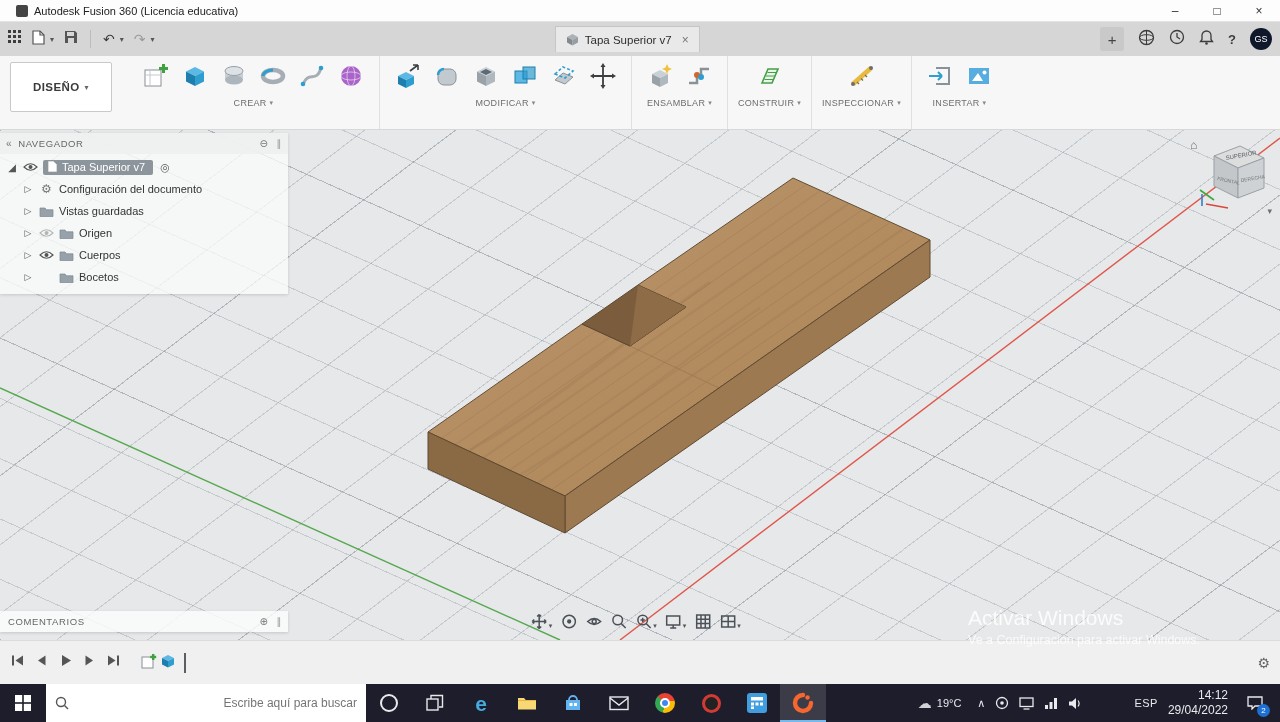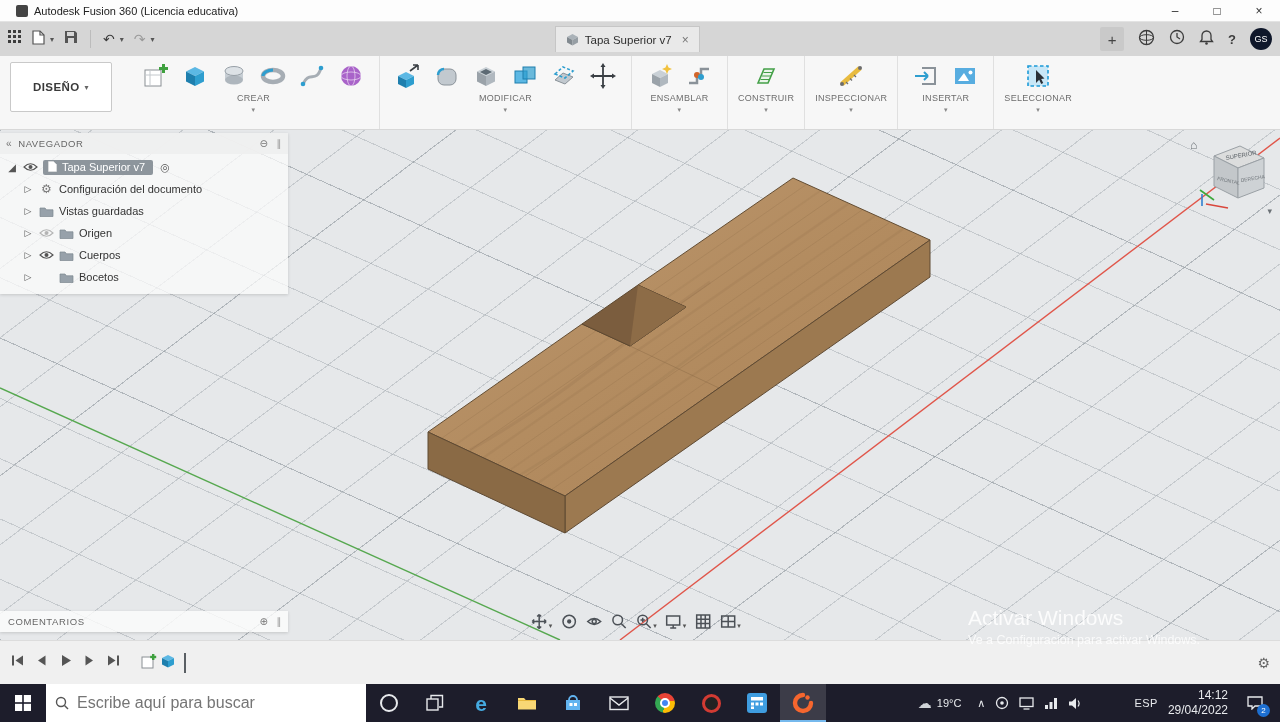--- a/index.html
+++ b/index.html
@@ -32,21 +32,21 @@
   .ribbon-main{margin-left:128px;height:100%;display:flex;flex-direction:column;}
   .rtabs{display:flex;gap:30px;height:18px;align-items:center;font-size:10.5px;letter-spacing:.3px;color:#3f3f3f;margin-left:8px;}
   .rtab{height:100%;display:flex;align-items:center;border-bottom:2px solid transparent;padding:0 2px;}
   .rtab.active{color:#0a9ad8;font-weight:bold;border-bottom-color:#0a9ad8;}
   .rgroups{display:flex;flex:1;}
   .rgroup{display:flex;flex-direction:column;justify-content:flex-start;padding:0 10px;border-right:1px solid #e0e0e0;}
   .rgroup:last-child{border-right:none;}
   .rtools{display:flex;align-items:center;justify-content:center;gap:3px;height:40px;}
   .tool{width:36px;height:38px;display:flex;align-items:center;justify-content:center;border-radius:2px;}
   .ticon{width:26px;height:26px;display:block;}
-  .rlabel{font-size:9px;color:#6d6d6d;text-align:center;letter-spacing:.3px;display:flex;align-items:center;justify-content:center;gap:3px;height:14px;flex-direction:column;}
+  .rlabel{font-size:9px;color:#6d6d6d;text-align:center;letter-spacing:.3px;display:flex;align-items:center;justify-content:center;gap:3px;height:14px;}
   .rlabel .dd{font-size:7px;color:#888;}
 
   
   .viewport{position:absolute;top:130px;left:0;width:1280px;height:510px;background-color:#e6e8ea;
     background-image:
       repeating-linear-gradient(24.2deg, rgba(145,153,160,.38) 0 1px, transparent 1px 55px),
       repeating-linear-gradient(142.8deg, rgba(145,153,160,.38) 0 1px, transparent 1px 55px),
       repeating-linear-gradient(24.2deg, rgba(120,128,136,.30) 0 1px, transparent 1px 275px),
       repeating-linear-gradient(142.8deg, rgba(120,128,136,.30) 0 1px, transparent 1px 275px);
     overflow:hidden;}
@@ -94,21 +94,21 @@
   .tl-controls{display:flex;align-items:center;gap:9px;}
   .tl-btn svg{width:15px;height:15px;fill:#555;}
   .tl-features{display:flex;align-items:center;gap:3px;margin-left:20px;}
   .tl-marker{width:2px;height:20px;background:#5a5f64;margin-left:5px;}
   .tl-gear{margin-left:auto;font-size:14px;color:#666;}
 
   
   .taskbar{position:absolute;top:684px;left:0;right:0;height:38px;background:#1d1d2b;display:flex;align-items:stretch;color:#e8eaed;}
   .tb-start{width:46px;display:flex;align-items:center;justify-content:center;}
   .search{width:320px;background:#fff;display:flex;align-items:center;padding:0 9px;gap:8px;}
-  .search input{border:none;outline:none;flex:1;font-size:16px;color:#3b82f6;background:transparent;font-family:inherit;}
+  .search input{border:none;outline:none;flex:1;font-size:12px;color:#3b82f6;background:transparent;font-family:inherit;text-align:right;}
   .task-ico{width:46px;display:flex;align-items:center;justify-content:center;position:relative;}
   .task-ico.active{background:rgba(255,255,255,.14);box-shadow:inset 0 -2px 0 #76b9ed;}
   .chrome{width:20px;height:20px;border-radius:50%;background:conic-gradient(from -45deg,#ea4335 0 33%,#fbbc05 0 66%,#34a853 0 100%);position:relative;}
   .chrome::after{content:"";position:absolute;inset:5px;background:#4285f4;border:2px solid #fff;border-radius:50%;}
   .edge-e{font-size:21px;font-weight:bold;color:#45aae0;line-height:1;}
   .redapp{width:19px;height:19px;border-radius:50%;background:#222;border:3px solid #d23b33;}
   .calcapp{width:20px;height:20px;border-radius:3px;background:#3f9de0;display:flex;align-items:center;justify-content:center;}
   .cortana{width:18px;height:18px;border:2px solid #e8eaed;border-radius:50%;}
   .tray{margin-left:auto;display:flex;align-items:center;gap:10px;padding-right:8px;font-size:11px;}
   .tray .cloudtemp{display:flex;align-items:center;gap:5px;padding:0 6px;}
@@ -385,34 +385,20 @@
                   <circle cx="18.5" cy="9.5" r="2" fill="#fff"></circle>
                 </svg>
               </span>
           </div>
           <div class="rlabel">
               <span>INSERTAR</span>
               <span class="dd">▾</span>
             </div>
         </div>
 
-        <div class="rgroup">
-          <div class="rtools">
-            <span class="tool">
-                <svg class="ticon" viewBox="0 0 26 26">
-                  <rect x="3" y="3" width="20" height="20" fill="#c8e7f7" stroke="#1d9bd7" stroke-width="1.6" stroke-dasharray="3.5,2.5"></rect>
-                  <polygon points="11,7 11,20 14.2,16.8 16.2,21 18.2,20 16.2,16 19.5,15.6" fill="#2b3036"></polygon>
-                </svg>
-              </span>
-          </div>
-          <div class="rlabel">
-              <span>SELECCIONAR</span>
-              <span class="dd">▾</span>
-            </div>
-        </div>
 
       </div>
     </div>
   </div>
 
   <div class="viewport">
 
     <svg class="scene" width="1280" height="510" viewBox="0 0 1280 510">
       <defs>
         <linearGradient id="woodTop" x1="0" y1="0" x2="1" y2="1">

